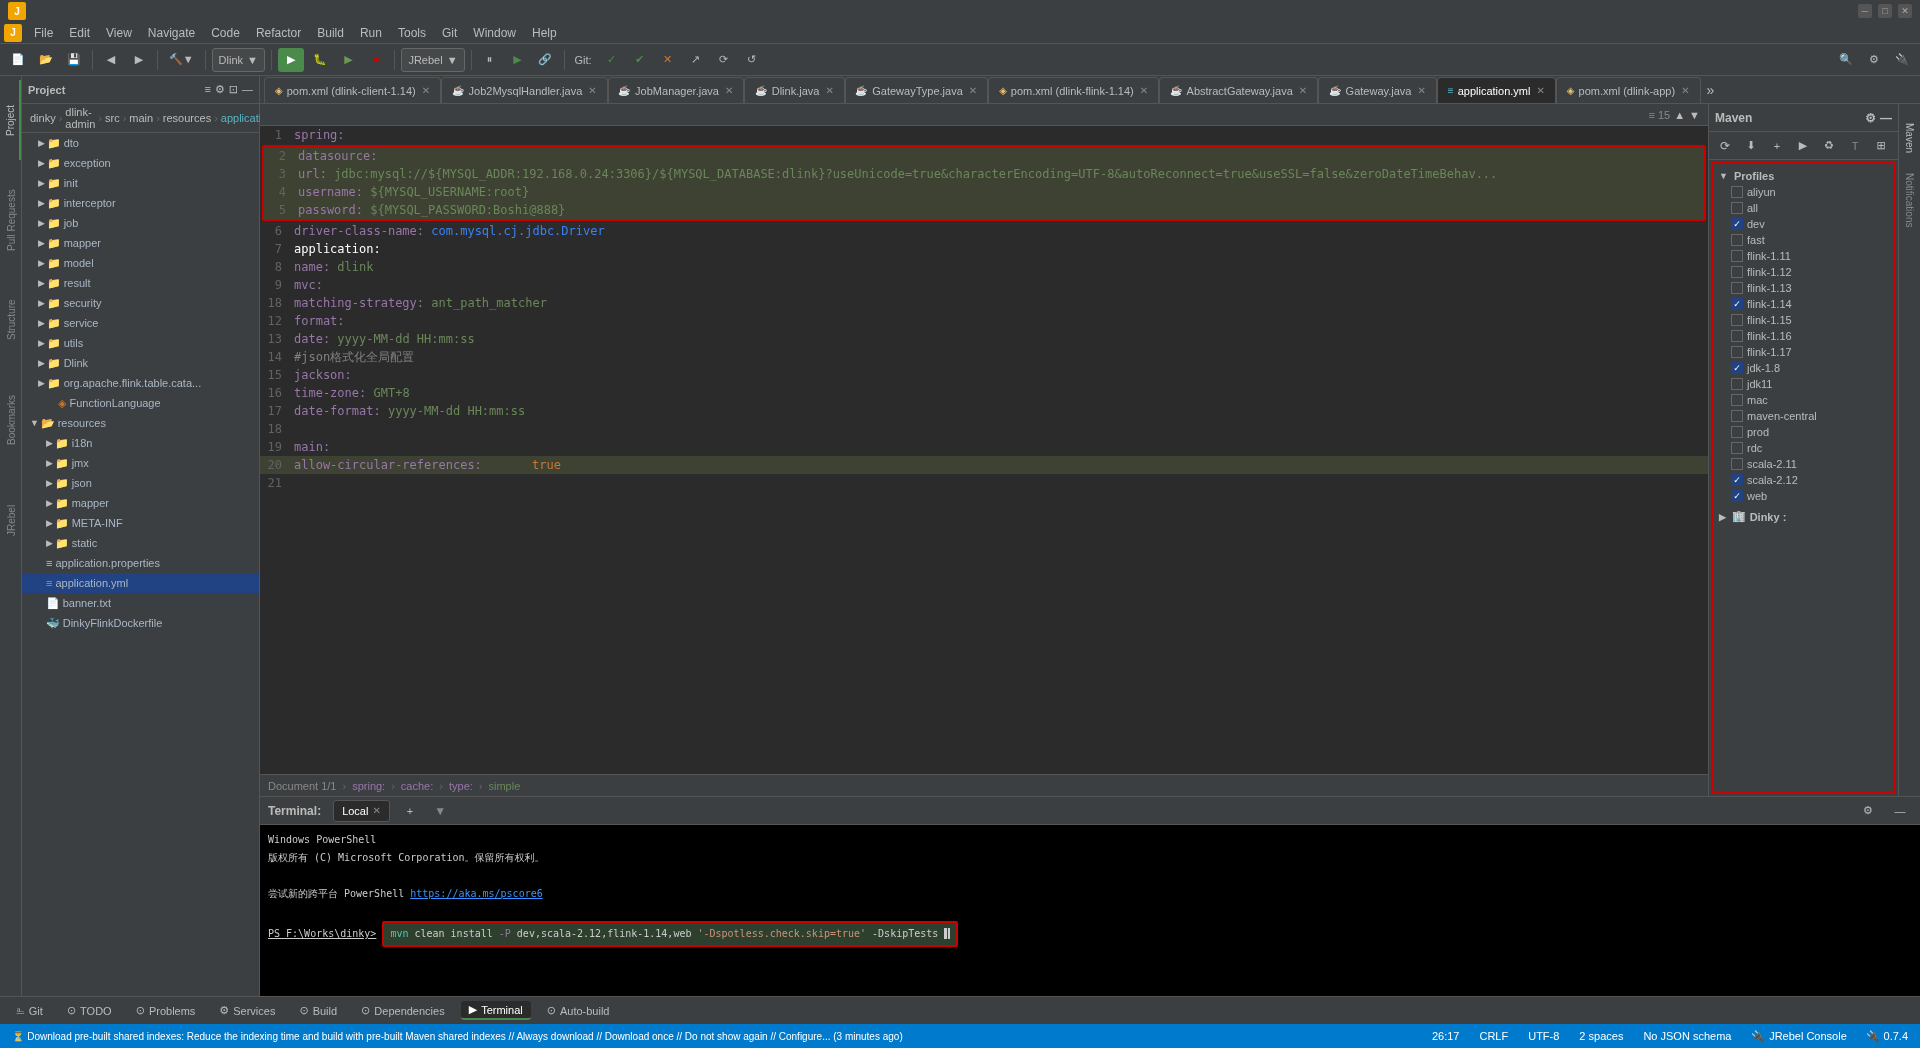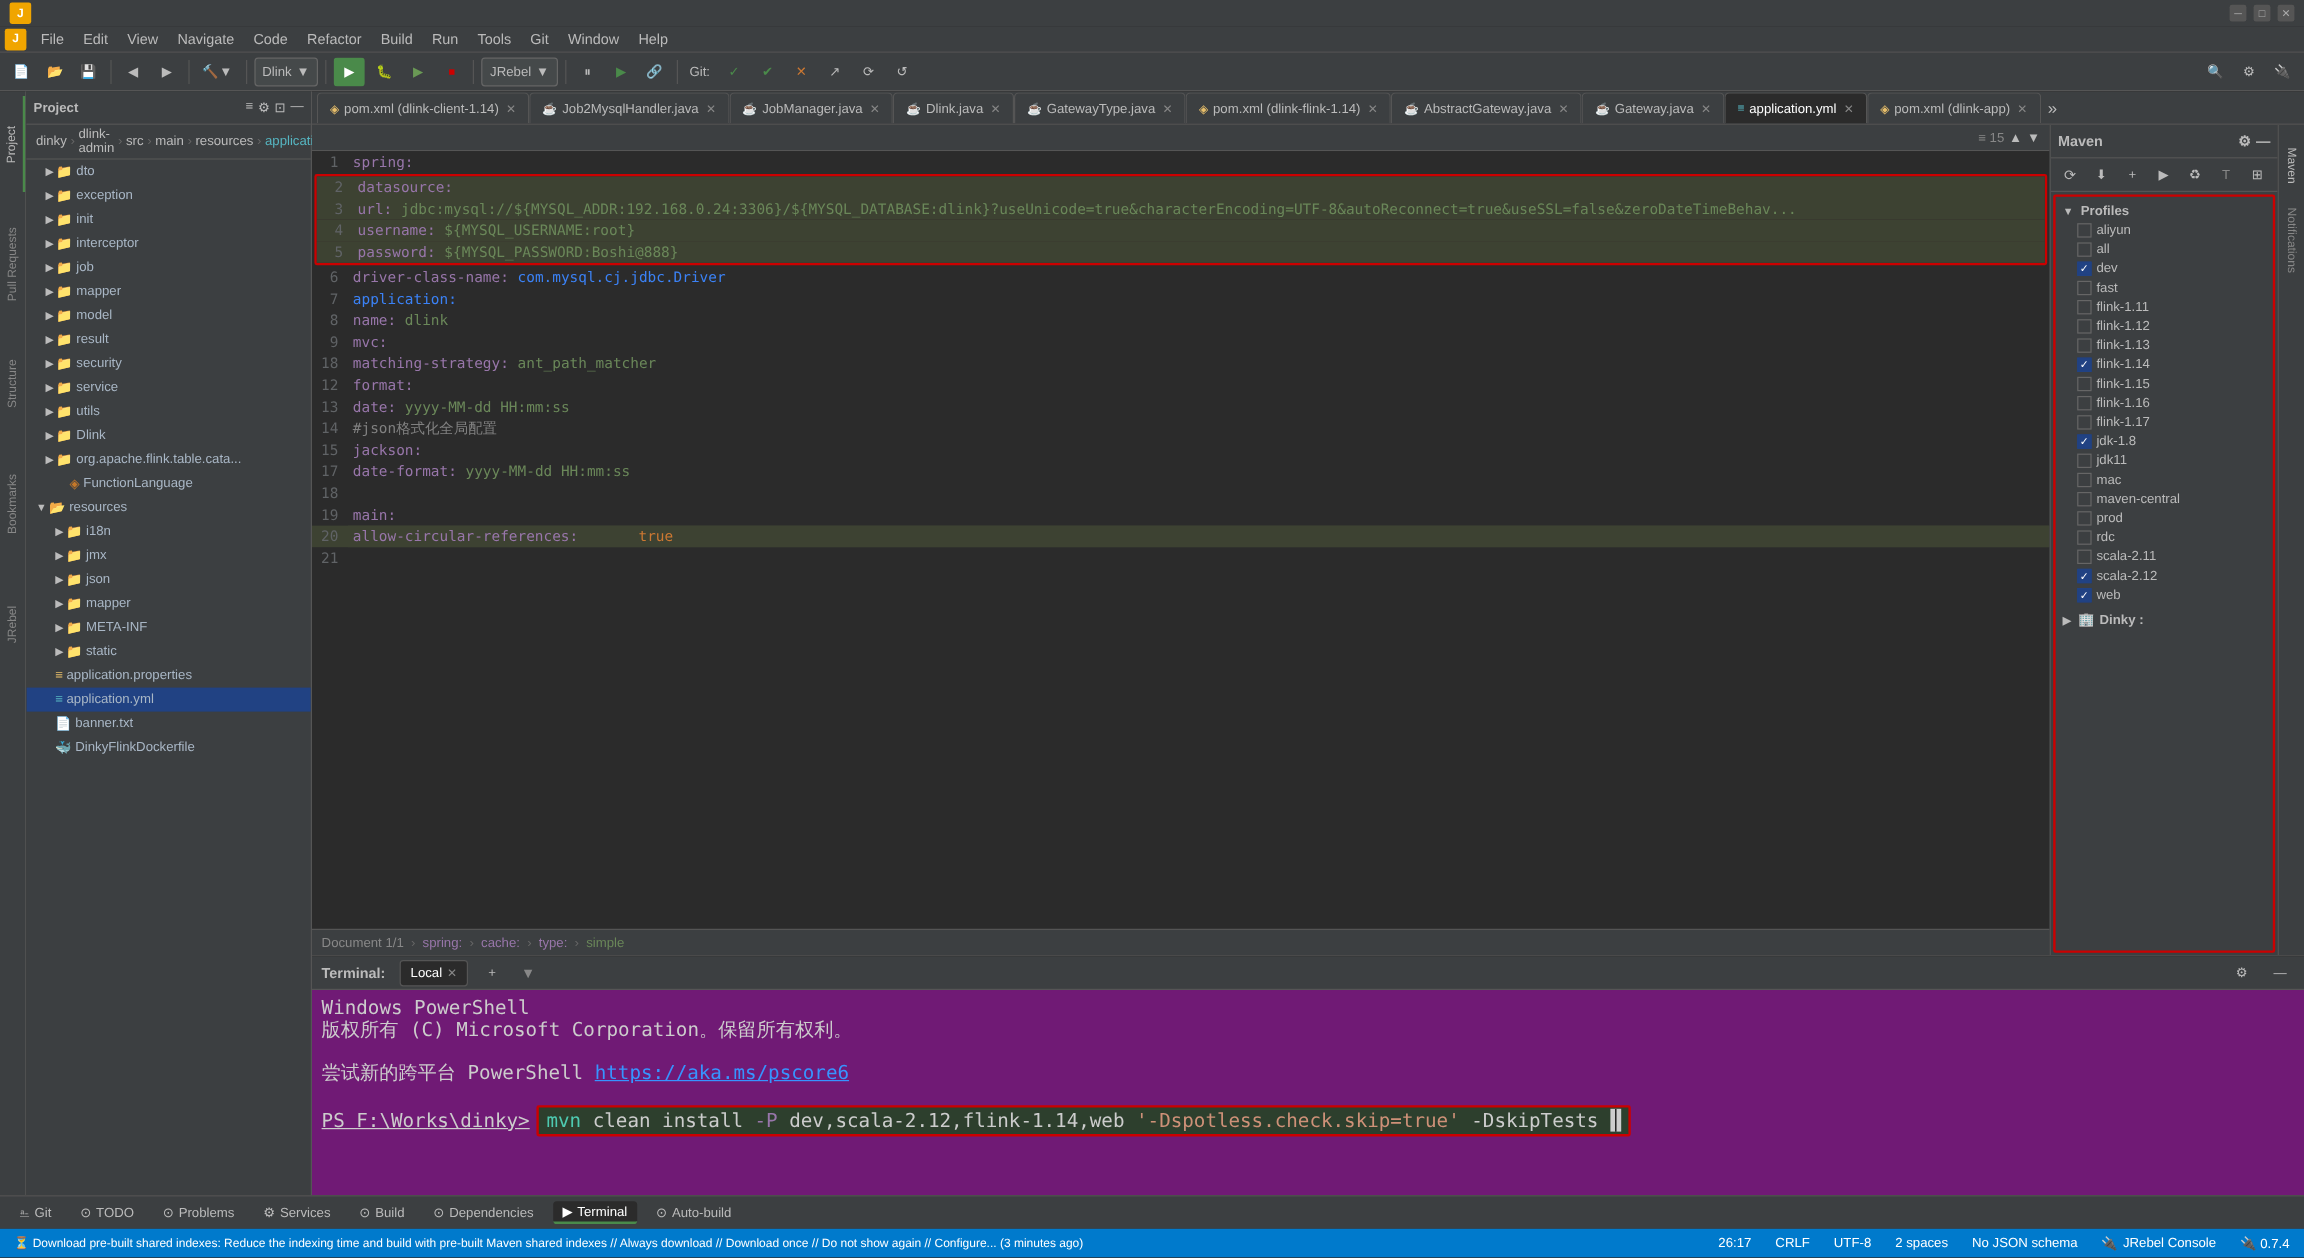--- a/index.html
+++ b/index.html
@@ -54,21 +54,21 @@
     #maven-content { flex: 1; overflow-y: auto; font-size: 11px; padding: 4px 0; }
     .maven-section { padding: 2px 6px; font-weight: bold; color: #bbb; cursor: pointer; display: flex; align-items: center; gap: 4px; }
     .maven-item { padding: 2px 6px 2px 18px; color: #bbb; cursor: pointer; display: flex; align-items: center; gap: 4px; }
     .checkbox { width: 12px; height: 12px; border: 1px solid #666; background: transparent; display: inline-flex; align-items: center; justify-content: center; font-size: 9px; }
     .checkbox.checked { background: #4a8a4a; color: #fff; border-color: #4a8a4a; }
     .checkbox.blue { background: #214283; color: #fff; border-color: #214283; }
 
     
     #terminal-area { height: 200px; background: #1e1e1e; border-top: 1px solid #555; display: flex; flex-direction: column; }
     #terminal-tabs { height: 28px; background: #3c3f41; display: flex; align-items: center; padding: 0 8px; gap: 8px; border-bottom: 1px solid #555; }
-    #terminal-content { flex: 1; padding: 6px 8px; font-family: 'Consolas', monospace; font-size: 16px; color: #cccccc; overflow-y: auto; background: #701a75; line-height: 18px; }
+    #terminal-content { flex: 1; padding: 6px 8px; font-family: 'Consolas', monospace; font-size: 10px; color: #cccccc; overflow-y: auto; background: #000000; line-height: 18px; }
     .term-tab { height: 22px; padding: 0 8px; font-size: 11px; color: #bbb; cursor: pointer; border: 1px solid transparent; border-radius: 3px; display: flex; align-items: center; gap: 4px; }
     .term-tab.active { background: #2b2b2b; border-color: #555; color: #fff; }
     .term-cmd-line { display: flex; align-items: center; }
     .term-cmd { background: #2d3f2d; border: 2px solid #cc0000; padding: 2px 6px; border-radius: 2px; color: #cccccc; }
     .term-mvn { color: #4ec9b0; }
     .term-flag { color: #ce9178; }
     .term-link { color: #3794ff; text-decoration: underline; cursor: pointer; }
 
     
     #statusbar { height: 24px; background: #007acc; display: flex; align-items: center; padding: 0 8px; font-size: 11px; color: #fff; gap: 8px; }
@@ -429,21 +429,21 @@
               <span class="lc">    <span style="color:#9876aa;">password:</span> <span style="color:#6a8759;">${MYSQL_PASSWORD:Boshi@888}</span></span>
             </div>
           </div>
 
           <div class="code-line">
             <span class="ln">6</span>
             <span class="lc">    <span style="color:#9876aa;">driver-class-name:</span> <span style="color:#3b82f6;">com.mysql.cj.jdbc.Driver</span></span>
           </div>
           <div class="code-line">
             <span class="ln">7</span>
-            <span class="lc">  <span style="color:#3b82f6;">application:</span></span>
+            <span class="lc">  <span style="color:#ffffff;">application:</span></span>
           </div>
           <div class="code-line">
             <span class="ln">8</span>
             <span class="lc">    <span style="color:#9876aa;">name:</span> <span style="color:#6a8759;">dlink</span></span>
           </div>
           <div class="code-line">
             <span class="ln">9</span>
             <span class="lc">  <span style="color:#9876aa;">mvc:</span></span>
           </div>
           <div class="code-line">
@@ -458,20 +458,24 @@
             <span class="ln">13</span>
             <span class="lc">      <span style="color:#9876aa;">date:</span> <span style="color:#6a8759;">yyyy-MM-dd HH:mm:ss</span></span>
           </div>
           <div class="code-line">
             <span class="ln">14</span>
             <span class="lc"><span style="color:#808080;">  #json格式化全局配置</span></span>
           </div>
           <div class="code-line">
             <span class="ln">15</span>
             <span class="lc">  <span style="color:#9876aa;">jackson:</span></span>
+          </div>
+          <div class="code-line">
+            <span class="ln">16</span>
+            <span class="lc">    <span style="color:#9876aa;">time-zone:</span> <span style="color:#6a8759;">GMT+8</span></span>
           </div>
           <div class="code-line">
             <span class="ln">17</span>
             <span class="lc">    <span style="color:#9876aa;">date-format:</span> <span style="color:#6a8759;">yyyy-MM-dd HH:mm:ss</span></span>
           </div>
           <div class="code-line">
             <span class="ln">18</span>
             <span class="lc"> </span>
           </div>
           <div class="code-line">

